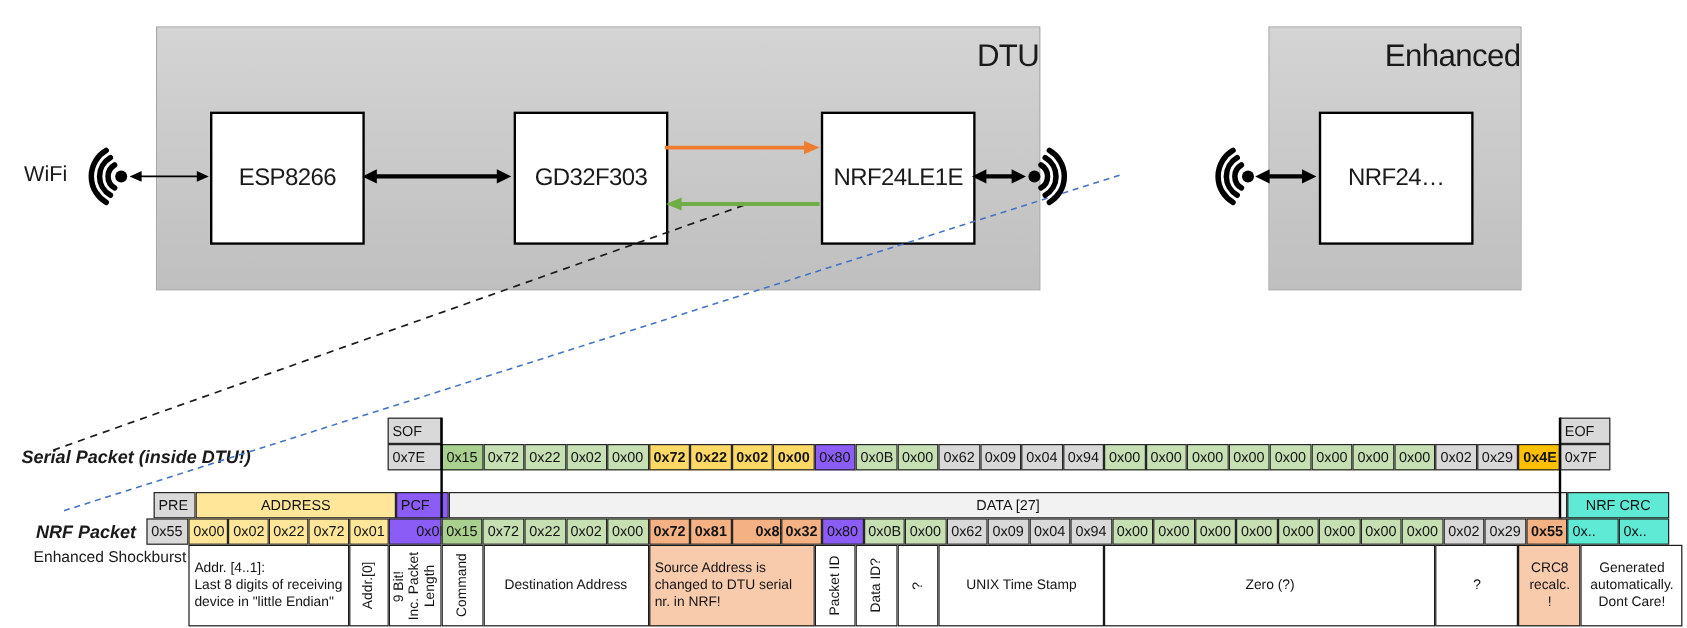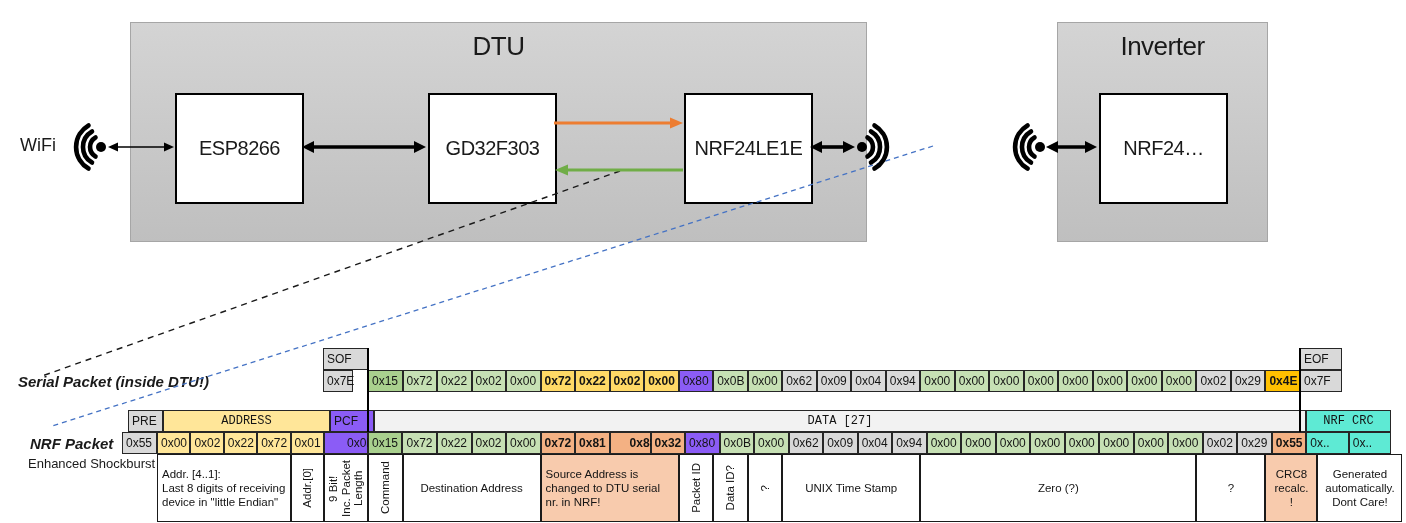--- a/index.html
+++ b/index.html
@@ -2,34 +2,34 @@
 <html><head>
 <meta charset="utf-8">
 <style>
   html,body{margin:0;padding:0;background:#fff;}
   #canvas{position:relative;width:1406px;height:523px;background:#fff;overflow:hidden;
           font-family:"Liberation Sans",sans-serif;color:#1a1a1a;}
 
   
   .graybox{position:absolute;background:linear-gradient(180deg,#d4d4d4,#bfbfbf);
            border:1px solid #a6a6a6;}
-  .graybox .title{position:absolute;top:8px;left:0;right:0;text-align:center;
+  .graybox .title{position:absolute;top:8px;left:0;right:0;text-align:right;
            font-size:26px;color:#1a1a1a;letter-spacing:-0.5px;}
   .chip{position:absolute;background:#fff;border:2px solid #000;display:flex;
         align-items:center;justify-content:center;font-size:20px;letter-spacing:-0.5px;}
   #wifi-label{position:absolute;left:20px;top:135px;font-size:18px;}
 
   #overlay{position:absolute;left:0;top:0;z-index:6;pointer-events:none;}
 
   
   .rowflex{position:absolute;display:flex;}
   .cell{box-sizing:border-box;border:1px solid #262626;height:22px;display:flex;
         align-items:center;padding-left:3px;font-size:12px;white-space:nowrap;
         flex:none;color:#141414;}
-  .cell.center{justify-content:center;padding-left:0;font-family:Liberation Mono, monospace;}
+  .cell.center{justify-content:center;padding-left:0;}
   .bold{font-weight:700;}
   .lab{position:absolute;height:22px;display:flex;align-items:center;
        font-weight:700;font-style:italic;font-size:15px;}
   .sublab{position:absolute;font-size:13px;}
 
   .ann{box-sizing:border-box;border:1px solid #1a1a1a;height:68px;display:flex;
        align-items:center;justify-content:center;text-align:center;font-size:11.5px;
        line-height:1.22;flex:none;white-space:pre-line;padding:1px 2px;color:#141414;}
   .ann.left{justify-content:flex-start;text-align:left;padding-left:4px;}
   .ann.vert span{writing-mode:vertical-rl;transform:rotate(180deg);white-space:pre-line;
@@ -49,21 +49,21 @@
 <body>
 
 <div id="canvas">
 
   <div id="wifi-label">WiFi</div>
 
   <div class="graybox" style="left:130px;top:22px;width:735px;height:218px;">
     <div class="title">DTU</div>
   </div>
   <div class="graybox" style="left:1057px;top:22px;width:209px;height:218px;">
-    <div class="title">Inverter</div>
+    <div class="title">Enhanced</div>
   </div>
 
   <div class="chip" style="left:175px;top:93px;width:125px;height:107px;z-index:2;">
     <span>ESP8266</span>
   </div>
   <div class="chip" style="left:428px;top:93px;width:125px;height:107px;z-index:2;">
     <span>GD32F303</span>
   </div>
   <div class="chip" style="left:684px;top:93px;width:125px;height:107px;z-index:2;">
     <span>NRF24LE1E</span>
@@ -120,21 +120,21 @@
     <g>
       <line x1="1054" y1="147" x2="1090" y2="147" stroke="#000" stroke-width="3.6"></line>
       <polygon points="1046,147 1058,141 1058,153" fill="#000"></polygon>
       <polygon points="1097,147 1085,141 1085,153" fill="#000"></polygon>
     </g>
   </svg>
 
   <div class="lab" style="left:18px;top:370px;">Serial Packet (inside DTU!)</div>
 
   <div class="cell c-gr" style="position:absolute;left:323px;top:348px;width:45px;">SOF</div>
-  <div class="cell c-gr" style="position:absolute;left:323px;top:370px;width:30px;">0x7E</div>
+  <div class="cell c-gr" style="position:absolute;left:323px;top:370px;width:45px;">0x7E</div>
 
   <div id="serial-bytes" class="rowflex" style="left:368px;top:370px;">
       <div class="cell c-g1" style="width: 34.52px;">0x15</div>
       <div class="cell c-g2" style="width: 34.52px;">0x72</div>
       <div class="cell c-g2" style="width: 34.52px;">0x22</div>
       <div class="cell c-g2" style="width: 34.52px;">0x02</div>
       <div class="cell c-g2" style="width: 34.52px;">0x00</div>
       <div class="cell c-y2 bold" style="width: 34.52px;">0x72</div>
       <div class="cell c-y2 bold" style="width: 34.52px;">0x22</div>
       <div class="cell c-y2 bold" style="width: 34.52px;">0x02</div>

